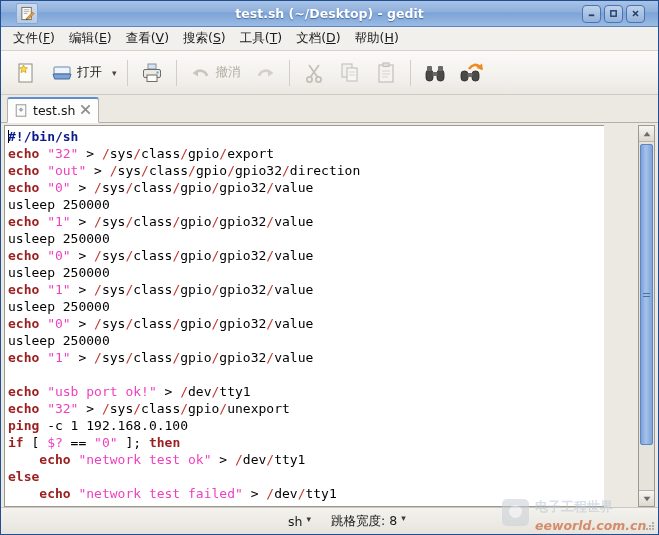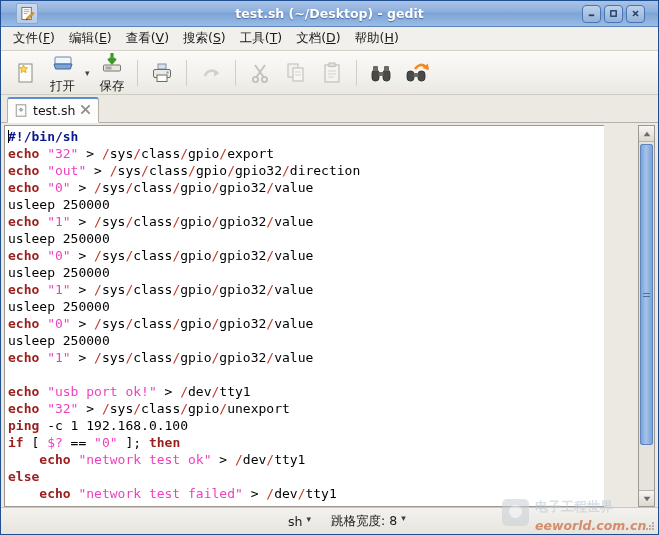--- a/index.html
+++ b/index.html
@@ -104,21 +104,20 @@
   }
   .tb-item {
     display: flex;
     align-items: center;
     gap: 3px;
     padding: 3px 5px;
     border-radius: 3px;
     font-size: 12.5px;
     color: #202020;
     white-space: nowrap;
-    flex-direction: column;
   }
   .tb-item.disabled { color: #b0aca4; }
   .tb-sep {
     width: 1px; height: 26px;
     background: #d2cec6;
     margin: 0 5px;
   }
   .tb-ico { width: 24px; height: 24px; display:block; }
   .tb-arrow { font-size: 9px; color:#444; padding: 0 3px; }
 
@@ -352,42 +351,41 @@
 
     <div class="tb-item">
       <svg class="tb-ico" viewBox="0 0 24 24">
         <rect x="4" y="6" width="16" height="7" rx="1" fill="#eef4fb" stroke="#6a86ad" stroke-width="1"></rect>
         <path d="M3 13 h18 l-1.6 5 H4.6 Z" fill="#7ba3d4" stroke="#45699c" stroke-width="1"></path>
       </svg>
       <span>打开</span>
     </div>
     <div class="tb-arrow">▾</div>
 
-    <div class="tb-item">
-      <svg class="tb-ico" viewBox="0 0 24 24">
-        <rect x="3.5" y="14" width="17" height="6" rx="1" fill="#e8e6e0" stroke="#7a776f" stroke-width="1"></rect>
-        <rect x="5.5" y="15.5" width="6" height="3" fill="#a9a69e"></rect>
-        <path d="M12 2 v7 M8.5 7.5 L12 11.5 L15.5 7.5" stroke="#3c9a28" stroke-width="3.2" fill="none" stroke-linecap="butt"></path>
-      </svg>
-      <span>保存</span>
-    </div>
 
     <div class="tb-sep"></div>
 
     <div class="tb-item">
       <svg class="tb-ico" viewBox="0 0 24 24">
         <rect x="8" y="3" width="8" height="5" fill="#d6e2f2" stroke="#7d8894" stroke-width="0.9"></rect>
         <rect x="3.5" y="8.5" width="17" height="8" rx="1.5" fill="#eceae4" stroke="#6f6c65" stroke-width="1"></rect>
         <rect x="7" y="14" width="10" height="6.5" fill="#fcfcfa" stroke="#6f6c65" stroke-width="1"></rect>
         <rect x="16.5" y="10.5" width="2" height="2" fill="#5f9adf"></rect>
       </svg>
     </div>
 
     <div class="tb-sep"></div>
 
+    <div class="tb-item disabled">
+      <svg class="tb-ico" viewBox="0 0 24 24">
+        <path d="M6 12 a7 7 0 0 1 12 3" fill="none" stroke="#c9c6be" stroke-width="2.6"></path>
+        <path d="M3.5 12 L9 8.5 L9 15.5 Z" fill="#c9c6be"></path>
+      </svg>
+      <span>撤消</span>
+    </div>
 
     <div class="tb-item disabled">
       <svg class="tb-ico" viewBox="0 0 24 24">
         <path d="M18 12 a7 7 0 0 0 -12 3" fill="none" stroke="#d3d0c9" stroke-width="2.6"></path>
         <path d="M20.5 12 L15 8.5 L15 15.5 Z" fill="#d3d0c9"></path>
       </svg>
     </div>
 
     <div class="tb-sep"></div>
 

